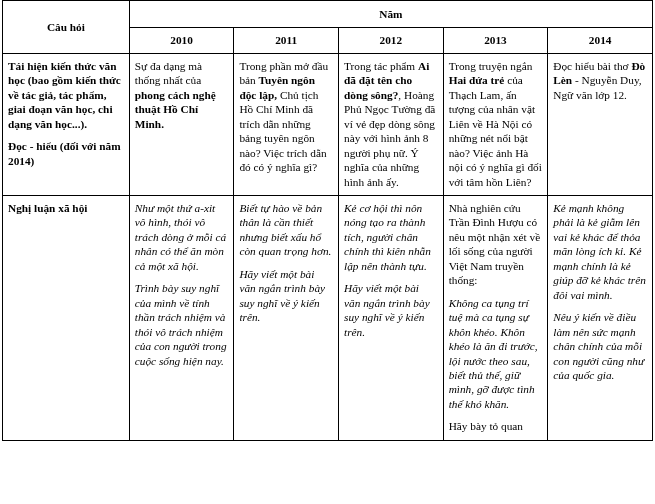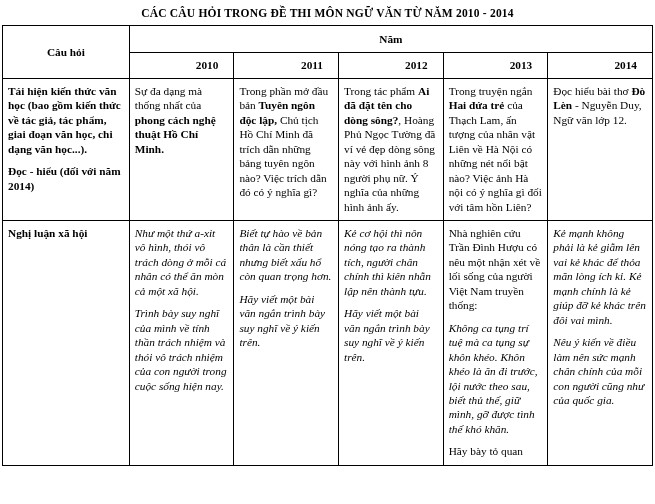--- a/index.html
+++ b/index.html
@@ -59,33 +59,32 @@
   }
   .para {
     margin: 0 0 8px 0;
   }
   .para:last-child {
     margin-bottom: 0;
   }
   .ital { font-style: italic; }
   .bold { font-weight: bold; }
   .year-hdr {
-    text-align: right;
+    text-align: center;
     font-weight: bold;
     vertical-align: middle !important;
     padding: 5px 15px !important;
     font-size: 11.5px;
   }
 </style>
 </head>
 <body>
 
 <div class="page">
 
-  <div class="doc-title">CÁC CÂU HỎI TRONG ĐỀ THI MÔN NGỮ VĂN TỪ NĂM 2010 - 2014</div>
 
   <table class="matrix">
     <colgroup>
       <col class="col-q">
       <col class="col-y">
         <col class="col-y">
         <col class="col-y">
         <col class="col-y">
         <col class="col-y">
     </colgroup>

